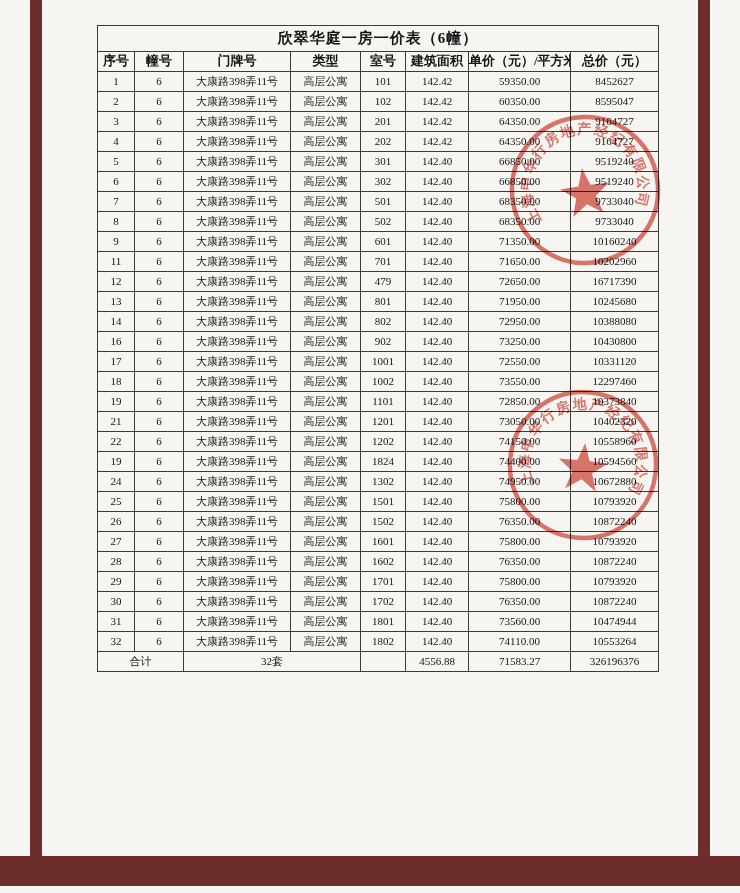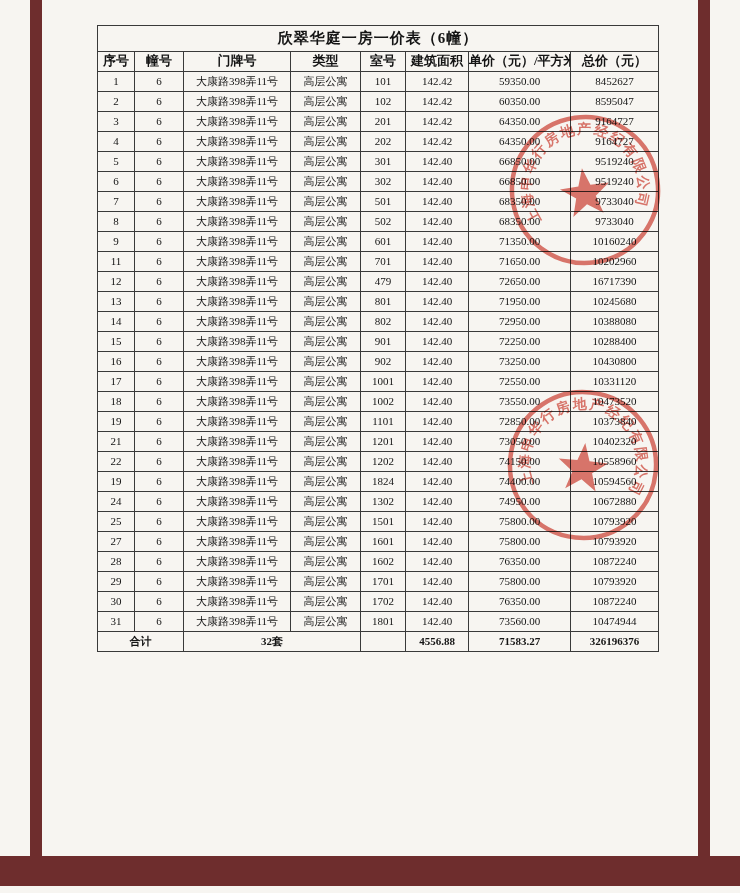--- a/index.html
+++ b/index.html
@@ -38,21 +38,21 @@
     overflow:hidden;
   }
   tr.title-row th {
     height:26px;
     font-size:15px;
     font-weight:bold;
     letter-spacing:1px;
     border-width:1.5px;
   }
   tr.header-row th { font-weight:bold; font-size:13px; }
-  tfoot td { font-weight:bold; }
+  tfoot td { font-weight:normal; }
 
   .stamp {
     position:absolute;
     width:164px; height:164px;
     mix-blend-mode:multiply;
     opacity:0.68;
     pointer-events:none;
   }
   .stamp-1 { left:503px; top:108px; transform:rotate(-8deg); }
   .stamp-2 { left:501px; top:383px; transform:rotate(6deg); }
@@ -218,30 +218,20 @@
           <td>14</td>
           <td>6</td>
           <td>大康路398弄11号</td>
           <td>高层公寓</td>
           <td>802</td>
           <td>142.40</td>
           <td>72950.00</td>
           <td>10388080</td>
         </tr>
         <tr>
-          <td>15</td>
-          <td>6</td>
-          <td>大康路398弄11号</td>
-          <td>高层公寓</td>
-          <td>901</td>
-          <td>142.40</td>
-          <td>72250.00</td>
-          <td>10288400</td>
-        </tr>
-        <tr>
           <td>16</td>
           <td>6</td>
           <td>大康路398弄11号</td>
           <td>高层公寓</td>
           <td>902</td>
           <td>142.40</td>
           <td>73250.00</td>
           <td>10430800</td>
         </tr>
         <tr>
@@ -255,21 +245,21 @@
           <td>10331120</td>
         </tr>
         <tr>
           <td>18</td>
           <td>6</td>
           <td>大康路398弄11号</td>
           <td>高层公寓</td>
           <td>1002</td>
           <td>142.40</td>
           <td>73550.00</td>
-          <td>10473520</td>
+          <td>12297460</td>
         </tr>
         <tr>
           <td>19</td>
           <td>6</td>
           <td>大康路398弄11号</td>
           <td>高层公寓</td>
           <td>1101</td>
           <td>142.40</td>
           <td>72850.00</td>
           <td>10373840</td>
@@ -318,20 +308,30 @@
           <td>25</td>
           <td>6</td>
           <td>大康路398弄11号</td>
           <td>高层公寓</td>
           <td>1501</td>
           <td>142.40</td>
           <td>75800.00</td>
           <td>10793920</td>
         </tr>
         <tr>
+          <td>26</td>
+          <td>6</td>
+          <td>大康路398弄11号</td>
+          <td>高层公寓</td>
+          <td>1502</td>
+          <td>142.40</td>
+          <td>76350.00</td>
+          <td>10872240</td>
+        </tr>
+        <tr>
           <td>27</td>
           <td>6</td>
           <td>大康路398弄11号</td>
           <td>高层公寓</td>
           <td>1601</td>
           <td>142.40</td>
           <td>75800.00</td>
           <td>10793920</td>
         </tr>
         <tr>
@@ -366,20 +366,30 @@
         </tr>
         <tr>
           <td>31</td>
           <td>6</td>
           <td>大康路398弄11号</td>
           <td>高层公寓</td>
           <td>1801</td>
           <td>142.40</td>
           <td>73560.00</td>
           <td>10474944</td>
+        </tr>
+        <tr>
+          <td>32</td>
+          <td>6</td>
+          <td>大康路398弄11号</td>
+          <td>高层公寓</td>
+          <td>1802</td>
+          <td>142.40</td>
+          <td>74110.00</td>
+          <td>10553264</td>
         </tr>
       </tbody>
     <tfoot>
       <tr id="total-row">
           <td colspan="2">合计</td>
           <td colspan="2">32套</td>
           <td></td>
           <td>4556.88</td>
           <td>71583.27</td>
           <td>326196376</td>

